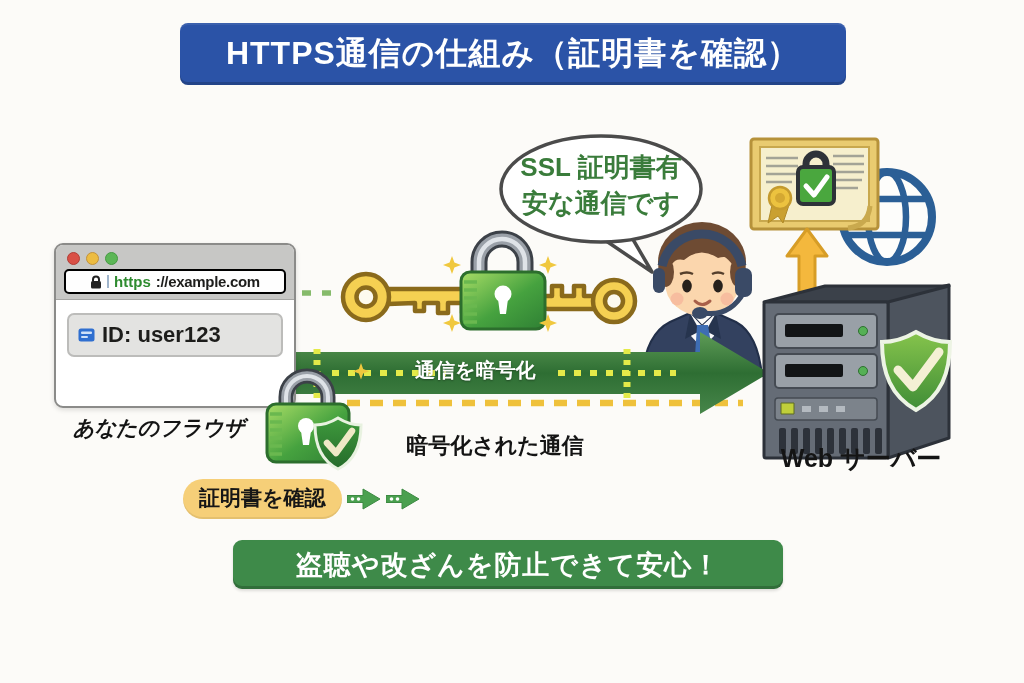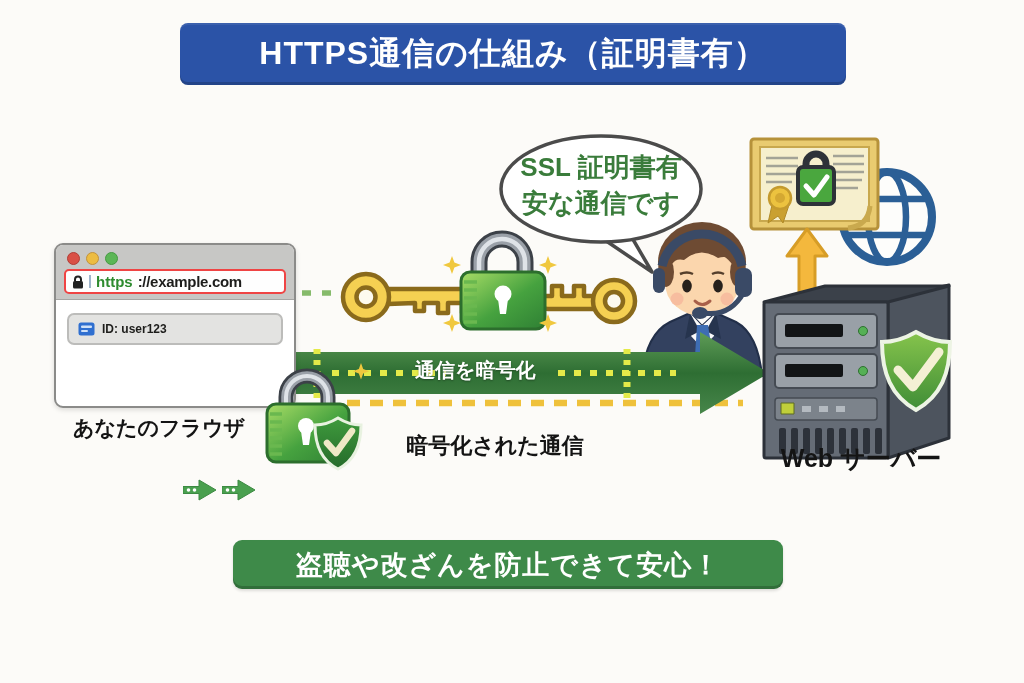--- a/index.html
+++ b/index.html
@@ -29,35 +29,35 @@
     height:54px;background:#c7c7c5;border-radius:7px 7px 0 0;
     border-bottom:1px solid #a6a6a4;position:relative;
   }
   #browser .dots{position:absolute;top:7px;left:11px;display:flex;gap:6px;}
   #browser .dot{width:11px;height:11px;border-radius:50%;}
   .dot-red{background:#d95046;border:1px solid #b13c35;}
   .dot-yellow{background:#ecbc42;border:1px solid #c2923a;}
   .dot-green{background:#5cb656;border:1px solid #459a41;}
   #browser .urlbar{
     position:absolute;left:8px;right:8px;top:24px;height:25px;background:#fefefe;
-    border:2px solid #ef4444;border-radius:5px;display:flex;align-items:center;
-    padding:0 6px;gap:5px;font-size:15px;font-weight:bold;box-sizing:border-box;
+    border:2px solid #000000;border-radius:5px;display:flex;align-items:center;
+    padding:0 6px;gap:5px;font-size:15px;font-weight:bold;box-sizing:border-box;justify-content:center;
   }
   #browser .urlbar .divider{width:2px;height:13px;background:#9fb4cb;}
   #browser .scheme{color:#2e8b2f;}
   #browser .rest{color:#1d1d1b;letter-spacing:-.3px;}
   #browser .form-box{
     margin:13px 11px 0;background:#e3e3e1;border:2px solid #bcbcba;border-radius:7px;
     padding:7px 9px;display:flex;flex-direction:column;gap:4px;
   }
-  #browser .form-row{display:flex;align-items:center;gap:7px;font-size:12px;font-weight:600;color:#1d1d1b;}
+  #browser .form-row{display:flex;align-items:center;gap:7px;font-size:22px;font-weight:600;color:#1d1d1b;}
 
   
   .caption{font-weight:bold;color:#141414;text-align:center;z-index:7;}
-  #browser-caption{left:44px;top:414px;width:230px;font-size:21px;}
+  #browser-caption{left:44px;top:414px;width:230px;font-size:21px;font-style:italic;}
   #encrypted-caption{left:385px;top:431px;width:220px;font-size:22px;}
   #server-caption{left:766px;top:442px;width:190px;font-size:25px;}
   #arrow-label{left:415px;top:357px;width:150px;text-align:left;color:#fff;
     font-size:20px;font-weight:bold;z-index:7;text-shadow:0 1px 2px rgba(0,0,0,.35);}
   #bubble-text{left:501px;top:149px;width:200px;text-align:center;z-index:7;
     color:#3a7c3b;font-size:26px;font-weight:bold;line-height:36px;}
   #bubble-text span{display:block;}
 
   
   #scene{left:0;top:0;z-index:2;}
@@ -77,21 +77,21 @@
     left:233px;top:540px;width:550px;height:49px;background:#3e8a49;
     border-radius:9px;display:flex;align-items:center;justify-content:center;
     box-shadow:inset 0 -3px 0 rgba(0,0,0,.2), 0 2px 3px rgba(0,0,0,.12);z-index:5;
   }
   #footer-banner .txt{color:#ffffff;font-size:27px;font-weight:bold;letter-spacing:1px;}
 </style>
 </head>
 <body>
 
 <div class="abs" id="title-banner">
-  <div class="txt">HTTPS通信の仕組み（証明書有）</div>
+  <div class="txt">HTTPS通信の仕組み（証明書を確認）</div>
 </div>
 
 <svg class="abs" id="scene" width="1024" height="683" viewBox="0 0 1024 683">
   <defs>
     <linearGradient id="lockGrad" x1="0" y1="0" x2="1" y2="1">
       <stop offset="0" stop-color="#a8dd66"></stop>
         <stop offset=".55" stop-color="#46a23f"></stop>
         <stop offset="1" stop-color="#2f8034"></stop>
     </linearGradient>
     <linearGradient id="arrowGrad" x1="0" y1="0" x2="0" y2="1">
@@ -309,20 +309,21 @@
 <div class="abs caption" id="browser-caption">あなたのフラウザ</div>
 <div class="abs" id="arrow-label">通信を暗号化</div>
 <div class="abs caption" id="encrypted-caption">暗号化された通信</div>
 <div class="abs caption" id="server-caption">Web サーバー</div>
 <div class="abs" id="bubble-text">
   <span>SSL 証明書有</span>
   <span>安な通信です</span>
 </div>
 
 <div class="abs" id="steps-row">
+  <div class="step-pill">証明書を確認</div>
   <svg class="step-arrow" width="34" height="22" viewBox="0 0 34 22">
     <polygon points="0,7.5 16,7.5 16,1 33,11 16,21 16,14.5 0,14.5" fill="#4aa04f" stroke="#3c8a42"></polygon>
     <circle cx="5.5" cy="11" r="1.8" fill="#fff"></circle>
       <circle cx="11.5" cy="11" r="1.8" fill="#fff"></circle>
   </svg>
   <svg class="step-arrow" width="34" height="22" viewBox="0 0 34 22">
     <polygon points="0,7.5 16,7.5 16,1 33,11 16,21 16,14.5 0,14.5" fill="#4aa04f" stroke="#3c8a42"></polygon>
     <circle cx="5.5" cy="11" r="1.8" fill="#fff"></circle>
       <circle cx="11.5" cy="11" r="1.8" fill="#fff"></circle>
   </svg>

